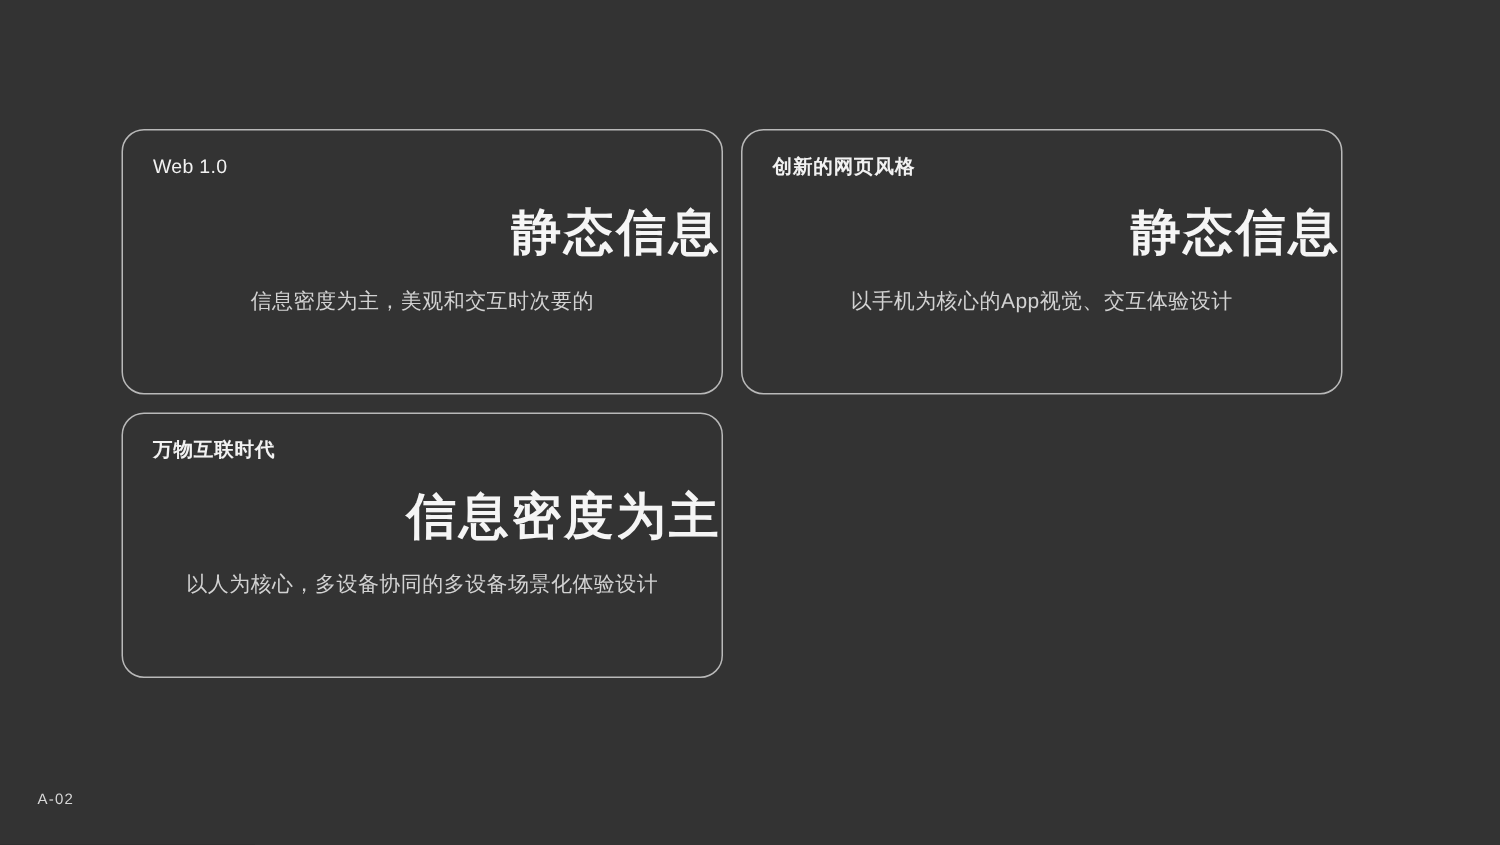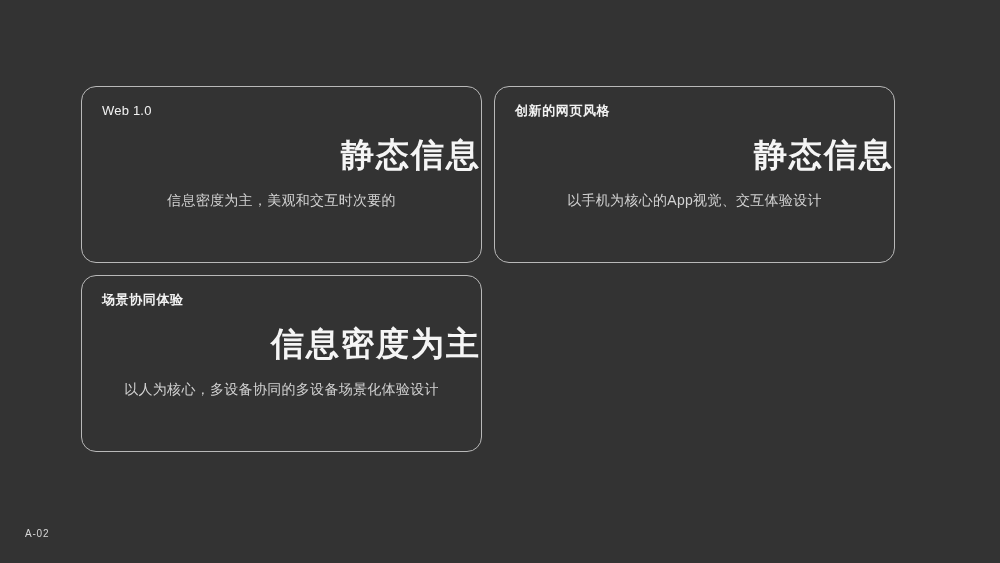--- a/index.html
+++ b/index.html
@@ -112,21 +112,21 @@
 
     <div class="card">
       <div class="card-eyebrow bold">创新的网页风格</div>
       <div class="card-body">
         <div class="card-title">静态信息</div>
         <div class="card-subtitle">以手机为核心的App视觉、交互体验设计</div>
       </div>
     </div>
 
     <div class="card">
-      <div class="card-eyebrow bold">场景协同体验</div>
+      <div class="card-eyebrow bold">万物互联时代</div>
       <div class="card-body">
         <div class="card-title">信息密度为主</div>
         <div class="card-subtitle">以人为核心，多设备协同的多设备场景化体验设计</div>
       </div>
     </div>
 
   </div>
 
   <div class="page-number">A-02</div>
 

